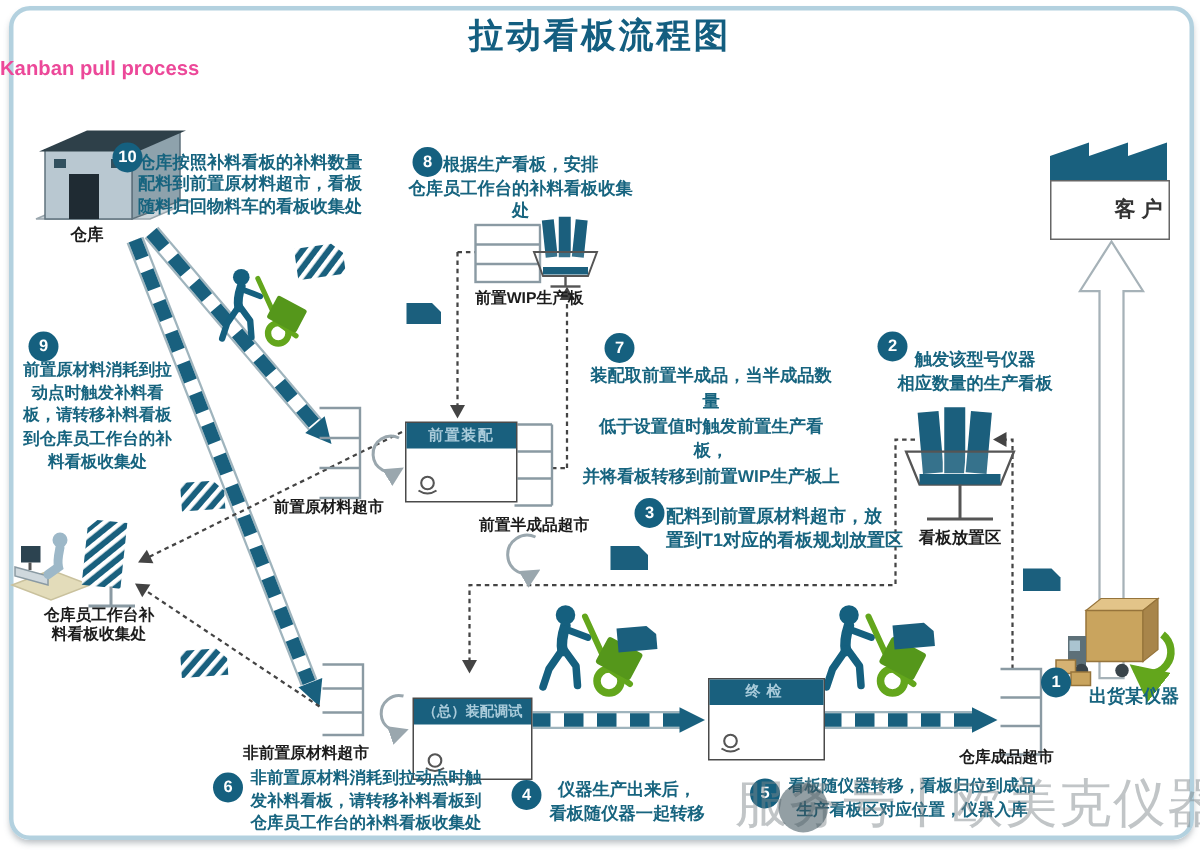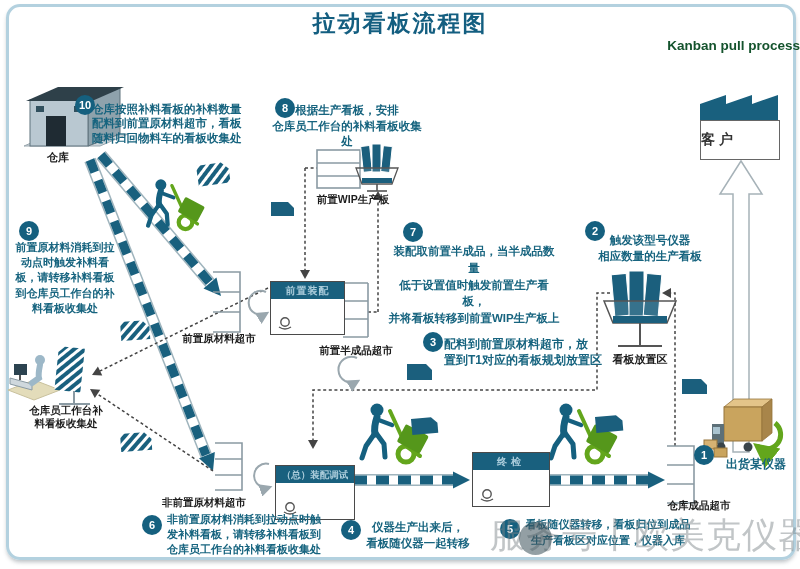--- a/index.html
+++ b/index.html
@@ -2,34 +2,34 @@
 <html><head>
 <meta charset="utf-8">
 <style>
   html,body{margin:0;padding:0;background:#fff;}
   #canvas{position:relative;width:800px;height:569px;background:#fff;overflow:hidden;
           font-family:"Liberation Sans","DejaVu Sans",sans-serif;}
   #frame{position:absolute;left:6px;top:4px;width:784px;height:550px;border:3px solid #b3d1df;
          border-radius:14px;box-shadow:0 3px 4px -1px rgba(100,110,120,.45);z-index:1;}
   .title{position:absolute;left:0;right:0;top:8px;text-align:center;font-size:23px;font-weight:bold;
          color:#135e80;letter-spacing:2px;z-index:2;}
-  .subtitle{position:absolute;left:0;right:0;top:38px;text-align:right;font-size:13.5px;font-weight:bold;
-         color:#14532d;z-index:2;}
+  .subtitle{position:absolute;left:0;right:0;top:38px;text-align:left;font-size:13.5px;font-weight:bold;
+         color:#ec4899;z-index:2;}
   svg.overlay{position:absolute;left:0;top:0;z-index:2;}
   .lbl{position:absolute;font-weight:bold;color:#1c1c1c;text-align:center;white-space:pre-line;
        line-height:1.25;z-index:4;}
   .stext{position:absolute;font-weight:bold;color:#17647f;white-space:pre-line;z-index:4;}
   .badge{position:absolute;width:20px;height:20px;border-radius:50%;background:#15607f;color:#fff;
          font-size:11px;font-weight:bold;display:flex;align-items:center;justify-content:center;z-index:5;}
   .box{position:absolute;border:1.5px solid #4a4a4a;background:#fff;z-index:3;}
   .box-h{height:17px;background:#19607e;color:#a9cbda;font-weight:bold;text-align:center;
          line-height:17px;letter-spacing:1px;}
   .op{position:absolute;left:6px;bottom:4px;}
   #customer-box{position:absolute;left:700px;top:120px;width:78px;height:38px;border:1.5px solid #666;
-         background:#fff;display:flex;align-items:center;justify-content:flex-start;font-size:14px;
+         background:#fff;display:flex;align-items:center;justify-content:flex-end;font-size:14px;
          font-weight:bold;color:#333;letter-spacing:4px;z-index:3;}
   .wm-circle{position:absolute;left:519px;top:522px;width:33px;height:33px;border-radius:50%;
          background:rgba(58,80,90,.55);z-index:6;}
   .wm-text{position:absolute;left:490px;top:512px;font-size:35px;color:rgba(125,133,138,.48);
          letter-spacing:1px;white-space:nowrap;z-index:6;}
 </style>
 </head>
 <body>
 
 <div id="canvas">
@@ -230,21 +230,21 @@
 
   <div id="customer-box">
     <span>客户</span>
   </div>
 
   <div class="lbl" style="left:38px;top:151px;width:40px;font-size:11px;">仓库</div>
   <div class="lbl" style="left:306px;top:193px;width:94px;font-size:10.5px;">前置WIP生产板</div>
   <div class="lbl" style="left:172px;top:332px;width:94px;font-size:10.5px;">前置原材料超市</div>
   <div class="lbl" style="left:308px;top:344px;width:96px;font-size:10.5px;">前置半成品超市</div>
   <div class="lbl" style="left:152px;top:496px;width:104px;font-size:10.5px;">非前置原材料超市</div>
-  <div class="lbl" style="left:652px;top:499px;width:94px;font-size:10.5px;">仓库成品超市</div>
+  <div class="lbl" style="left:624px;top:499px;width:94px;font-size:10.5px;">仓库成品超市</div>
   <div class="lbl" style="left:594px;top:353px;width:92px;font-size:11px;">看板放置区</div>
   <div class="lbl" style="left:20px;top:404px;width:92px;font-size:10.5px;">仓库员工作台补
 料看板收集处</div>
 
   <div class="badge" style="left:694px;top:445px;">1</div>
   <div class="badge" style="left:585px;top:221px;">2</div>
   <div class="badge" style="left:423px;top:332px;">3</div>
   <div class="badge" style="left:341px;top:520px;">4</div>
   <div class="badge" style="left:500px;top:519px;">5</div>
   <div class="badge" style="left:142px;top:515px;">6</div>

